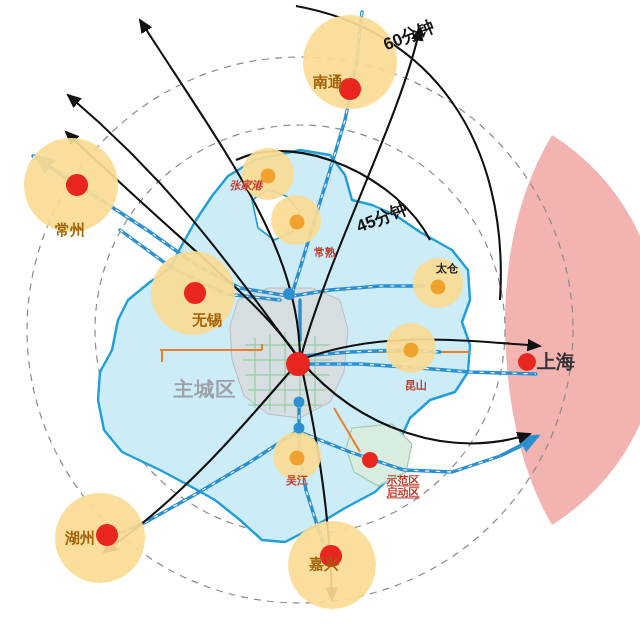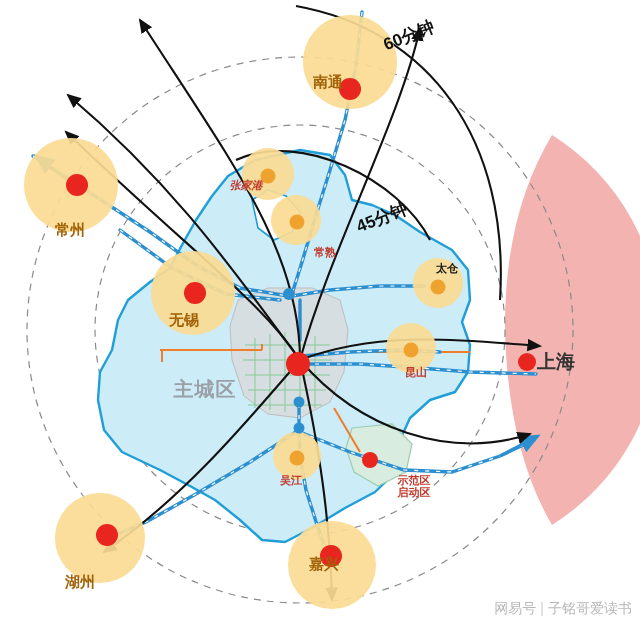--- a/index.html
+++ b/index.html
@@ -234,34 +234,31 @@
     </g>
   </svg>
 
   <div class="label ring" style="left:409px; top:36px; transform: translate(-50%,-50%) rotate(-22deg);">60分钟</div>
   <div class="label ring" style="left:382px; top:218px; transform: translate(-50%,-50%) rotate(-22deg);">45分钟</div>
 
   <div class="label core" style="left:205px; top:389px;">主城区</div>
 
   <div class="label major" style="left:328px; top:82px;">南通</div>
   <div class="label major" style="left:70px; top:230px;">常州</div>
-  <div class="label major" style="left:184px; top:320px;">无锡</div>
-  <div class="label major" style="left:80px; top:582px;">湖州</div>
+  <div class="label major" style="left:207px; top:320px;">无锡</div>
+  <div class="label major" style="left:80px; top:538px;">湖州</div>
   <div class="label major" style="left:324px; top:564px;">嘉兴</div>
 
   <div class="label shanghai" style="left:556px; top:362px;">上海</div>
 
   <div class="label minor" style="left:246px; top:186px;font-style:italic;">张家港</div>
   <div class="label minor" style="left:325px; top:231px;margin-top:22px;">常熟</div>
   <div class="label minor-dark" style="left:447px; top:269px;">太仓</div>
-  <div class="label minor" style="left:416px; top:373px;font-family:Liberation Serif, serif;">昆山</div>
-  <div class="label minor" style="left:291px; top:481px;">吴江</div>
-
-  <div class="label minor" style="left:414px; top:487px;">
+  <div class="label minor" style="left:416px; top:386px;font-family:Liberation Serif, serif;">昆山</div>
+  <div class="label minor" style="left:297px; top:481px;">吴江</div>
+
+  <div class="label minor" style="left:403px; top:487px;text-decoration:underline;">
     <div>示范区</div>
     <div>启动区</div>
   </div>
 
-  <div class="watermark">
-    <span>网易号</span><span class="wm-sep">|</span><span>子铭哥爱读书</span>
-  </div>
 
 </div>
 
 </body></html>

